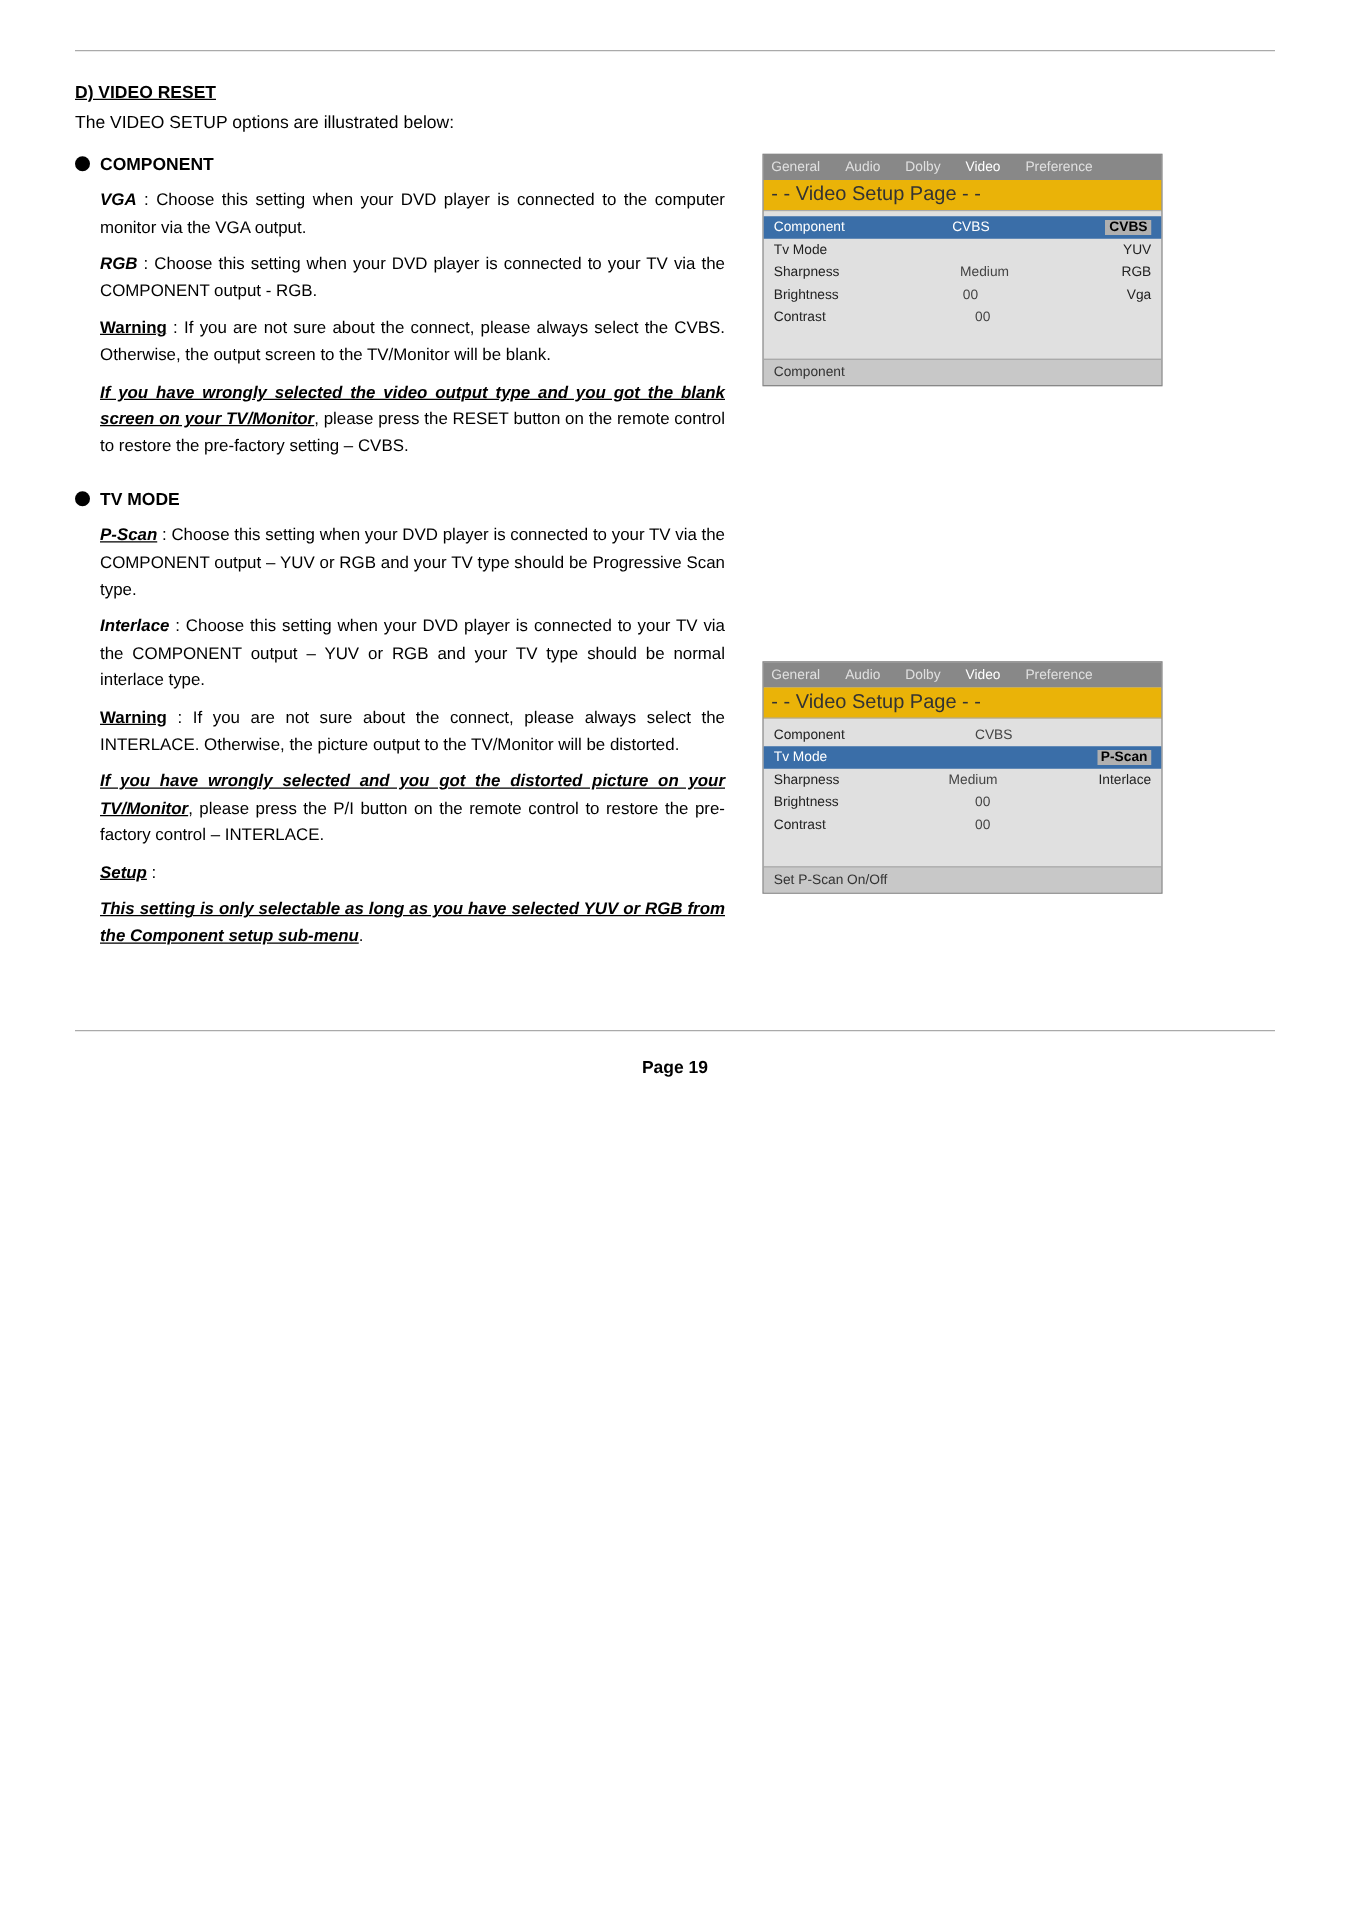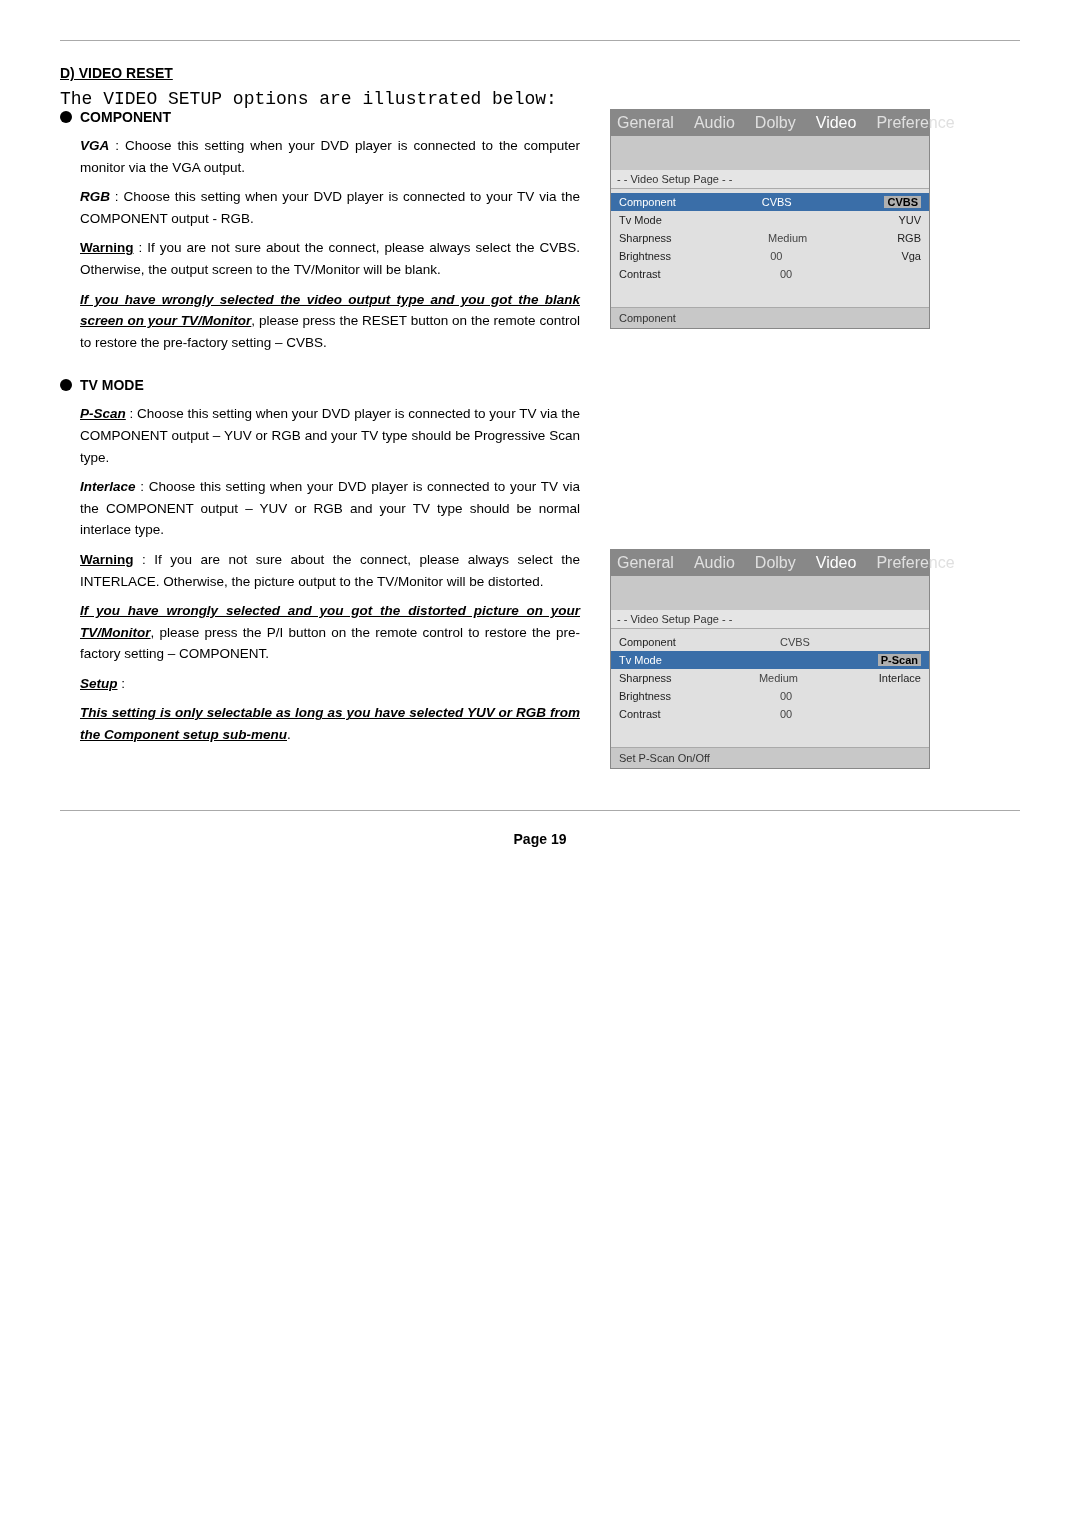--- a/index.html
+++ b/index.html
@@ -33,22 +33,22 @@
     }
 
     .section-title {
       font-size: 14px;
       font-weight: bold;
       margin-bottom: 8px;
       text-decoration: underline;
     }
 
     .intro-text {
-      font-size: 18px;
-      font-family: Liberation Mono, monospace;
+      font-size: 14px;
+      margin-bottom: 18px;
     }
 
     .main-content {
       display: flex;
       gap: 30px;
     }
 
     .left-column {
       flex: 1;
       max-width: 520px;
@@ -130,36 +130,35 @@
     .menu-header-row {
       display: flex;
       background: #888;
       color: #fff;
       padding: 4px 6px;
       gap: 20px;
       font-size: 11px;
     }
 
     .menu-header-row span {
+      font-size: 11px;
+      color: #e0e0e0;
+    }
+
+    .menu-header-row span.active-tab {
+      color: #fff;
+      font-weight: normal;
+    }
+
+    .menu-subtitle {
+      background: #eab308;
+      padding: 3px 6px;
       font-size: 16px;
-      color: #e0e0e0;
-    }
-
-    .menu-header-row span.active-tab {
-      color: #fff;
-      font-weight: normal;
-    }
-
-    .menu-subtitle {
-      background: #e5e5e5;
-      padding: 3px 6px;
-      font-size: 11px;
       color: #333;
       border-bottom: 1px solid #aaa;
-      margin-top: 34px;
     }
 
     .menu-body {
       background: #e0e0e0;
       padding: 4px 0;
     }
 
     .menu-row {
       display: flex;
       justify-content: space-between;
@@ -277,21 +276,21 @@
           </p>
           <p>
             <span class="term-bold">Interlace</span>
             <span> : Choose this setting when your DVD player is connected to your TV via the COMPONENT output – YUV or RGB and your TV type should be normal interlace type.</span>
           </p>
           <p>
             <span class="term-warning">Warning</span>
             <span> : If you are not sure about the connect, please always select the INTERLACE. Otherwise, the picture output to the TV/Monitor will be distorted.</span>
           </p>
           <p>
-            <span class="italic-bold-underline">If you have wrongly selected and you got the distorted picture on your TV/Monitor</span><span>, please press the P/I button on the remote control to restore the pre-factory setting – COMPONENT.</span>
+            <span class="italic-bold-underline">If you have wrongly selected and you got the distorted picture on your TV/Monitor</span><span>, please press the P/I button on the remote control to restore the pre-factory control – INTERLACE.</span>
           </p>
           <p>
             <span class="note-label">Setup</span><span> :</span>
           </p>
           <p>
             <span class="italic-bold-underline">This setting is only selectable as long as you have selected YUV or RGB from the Component setup sub-menu</span><span>.</span>
           </p>
         </div>
       </div>
 

